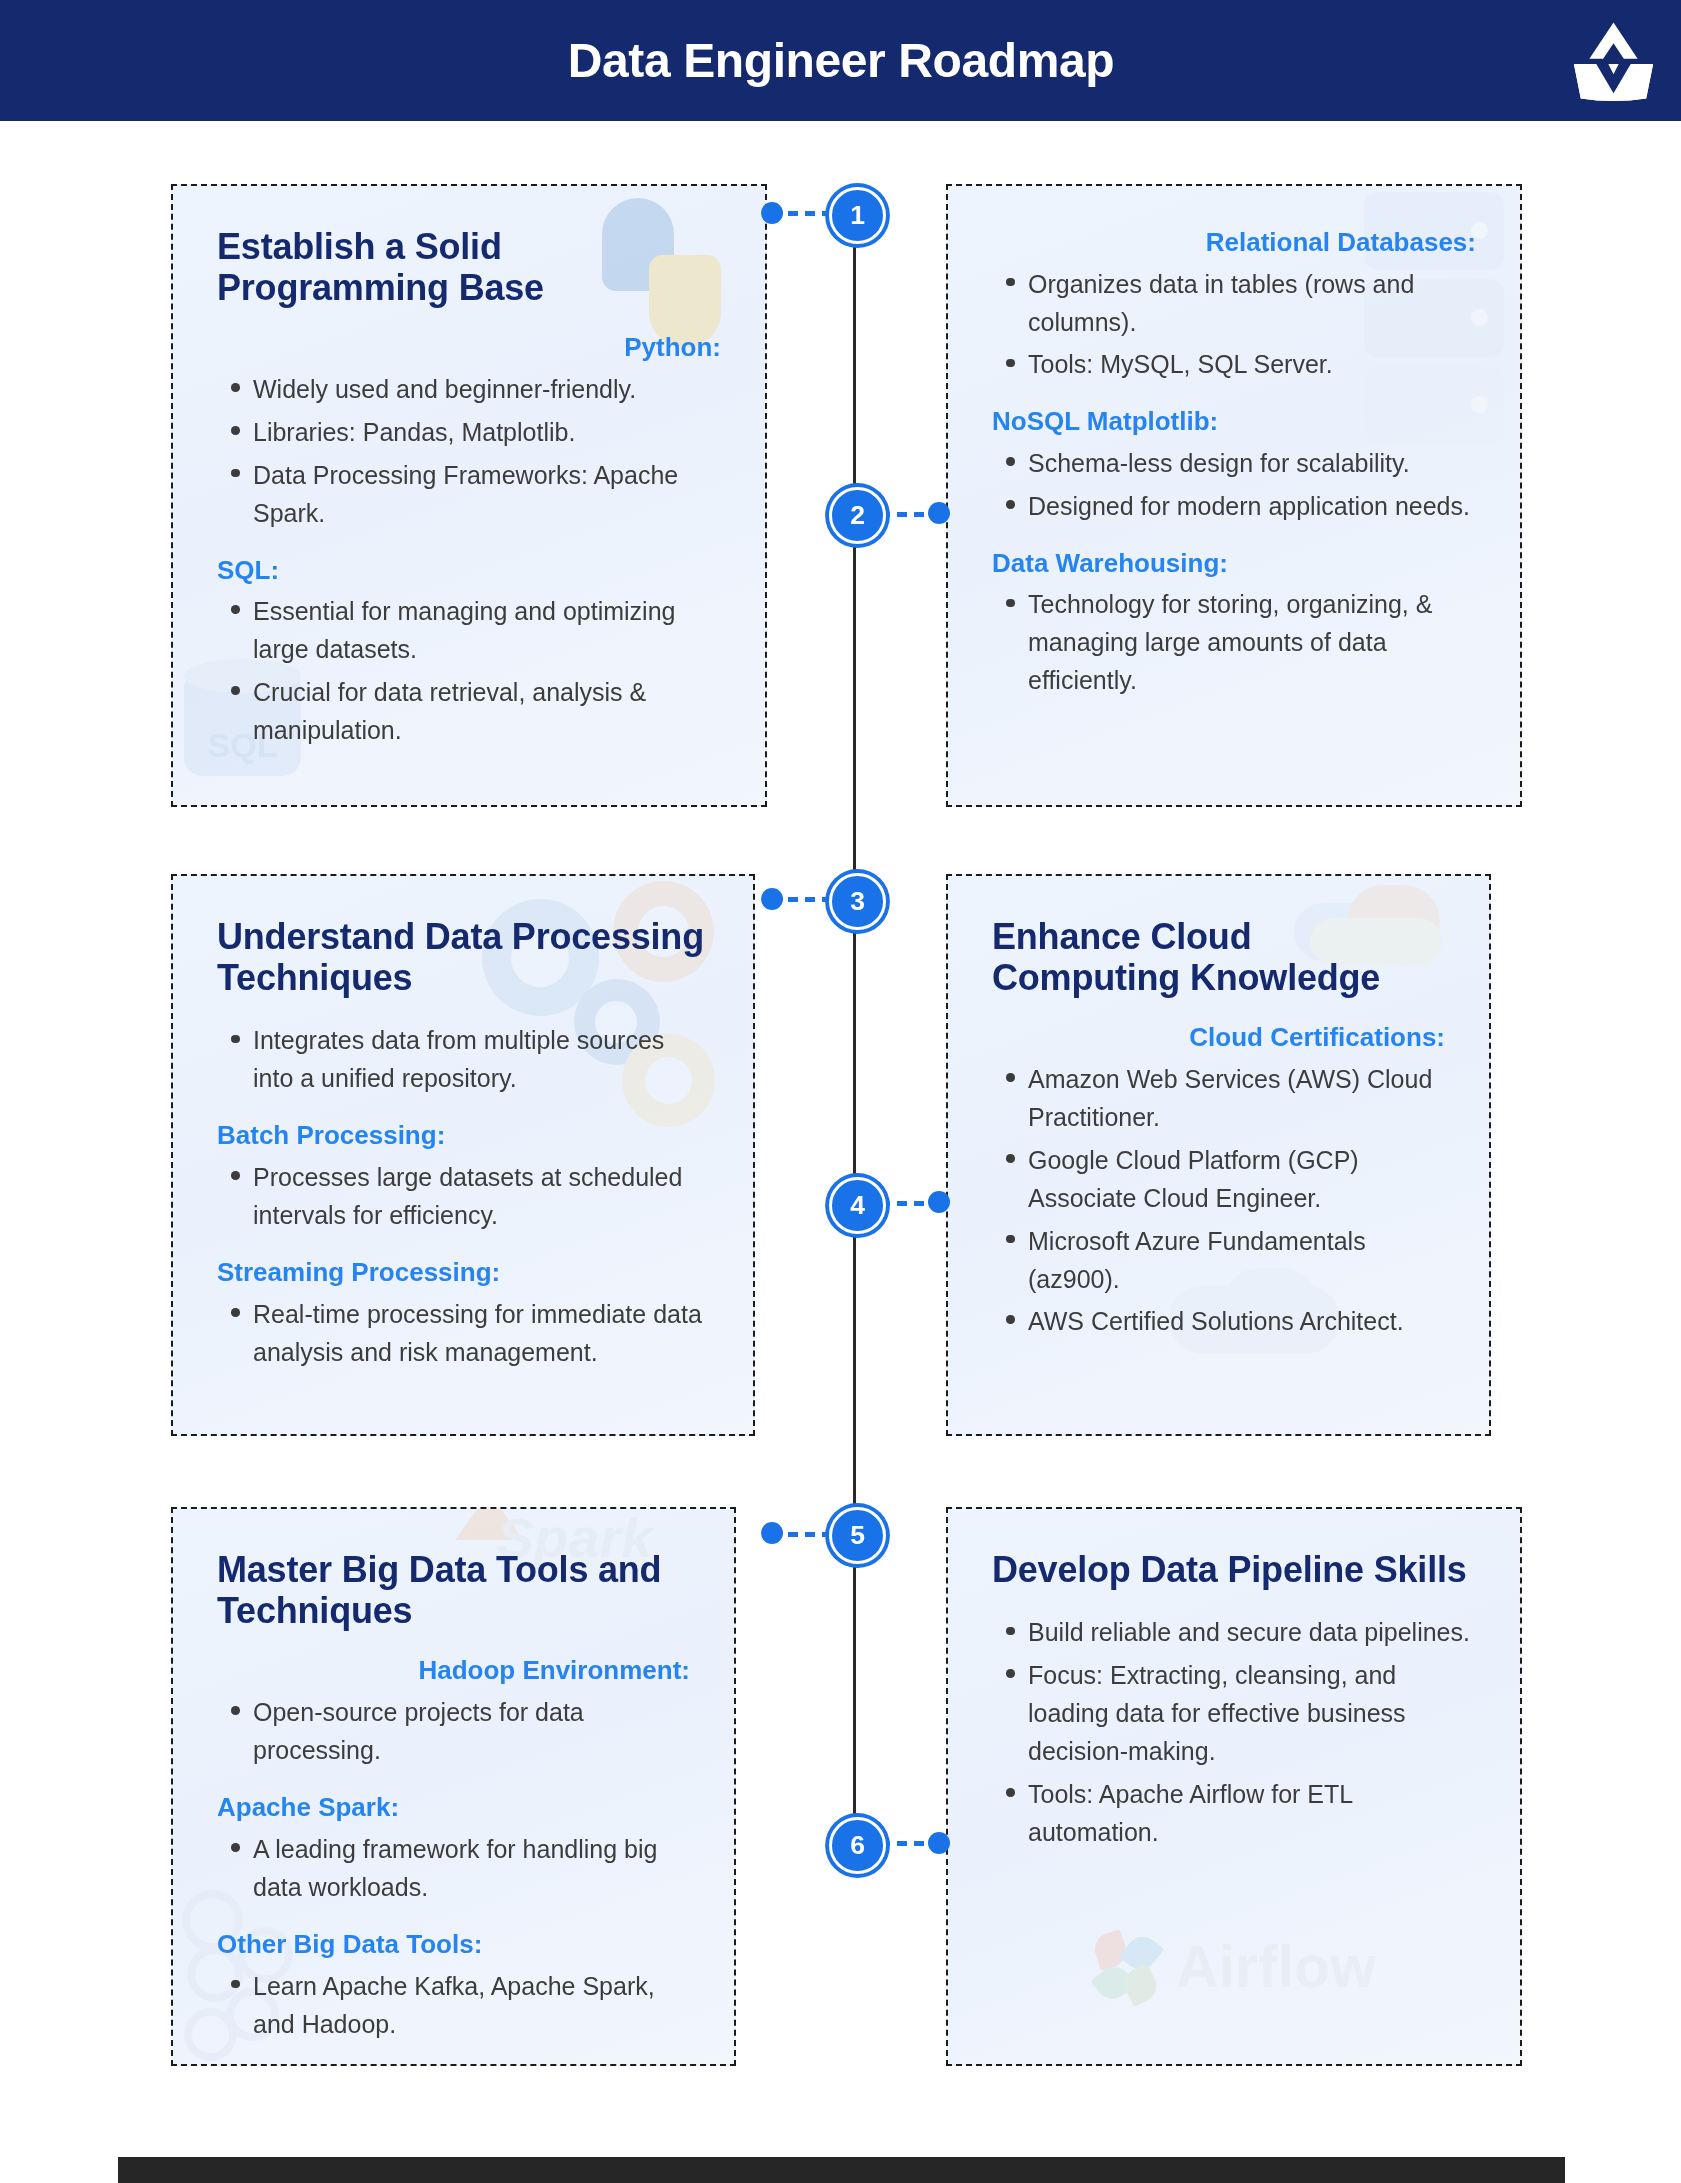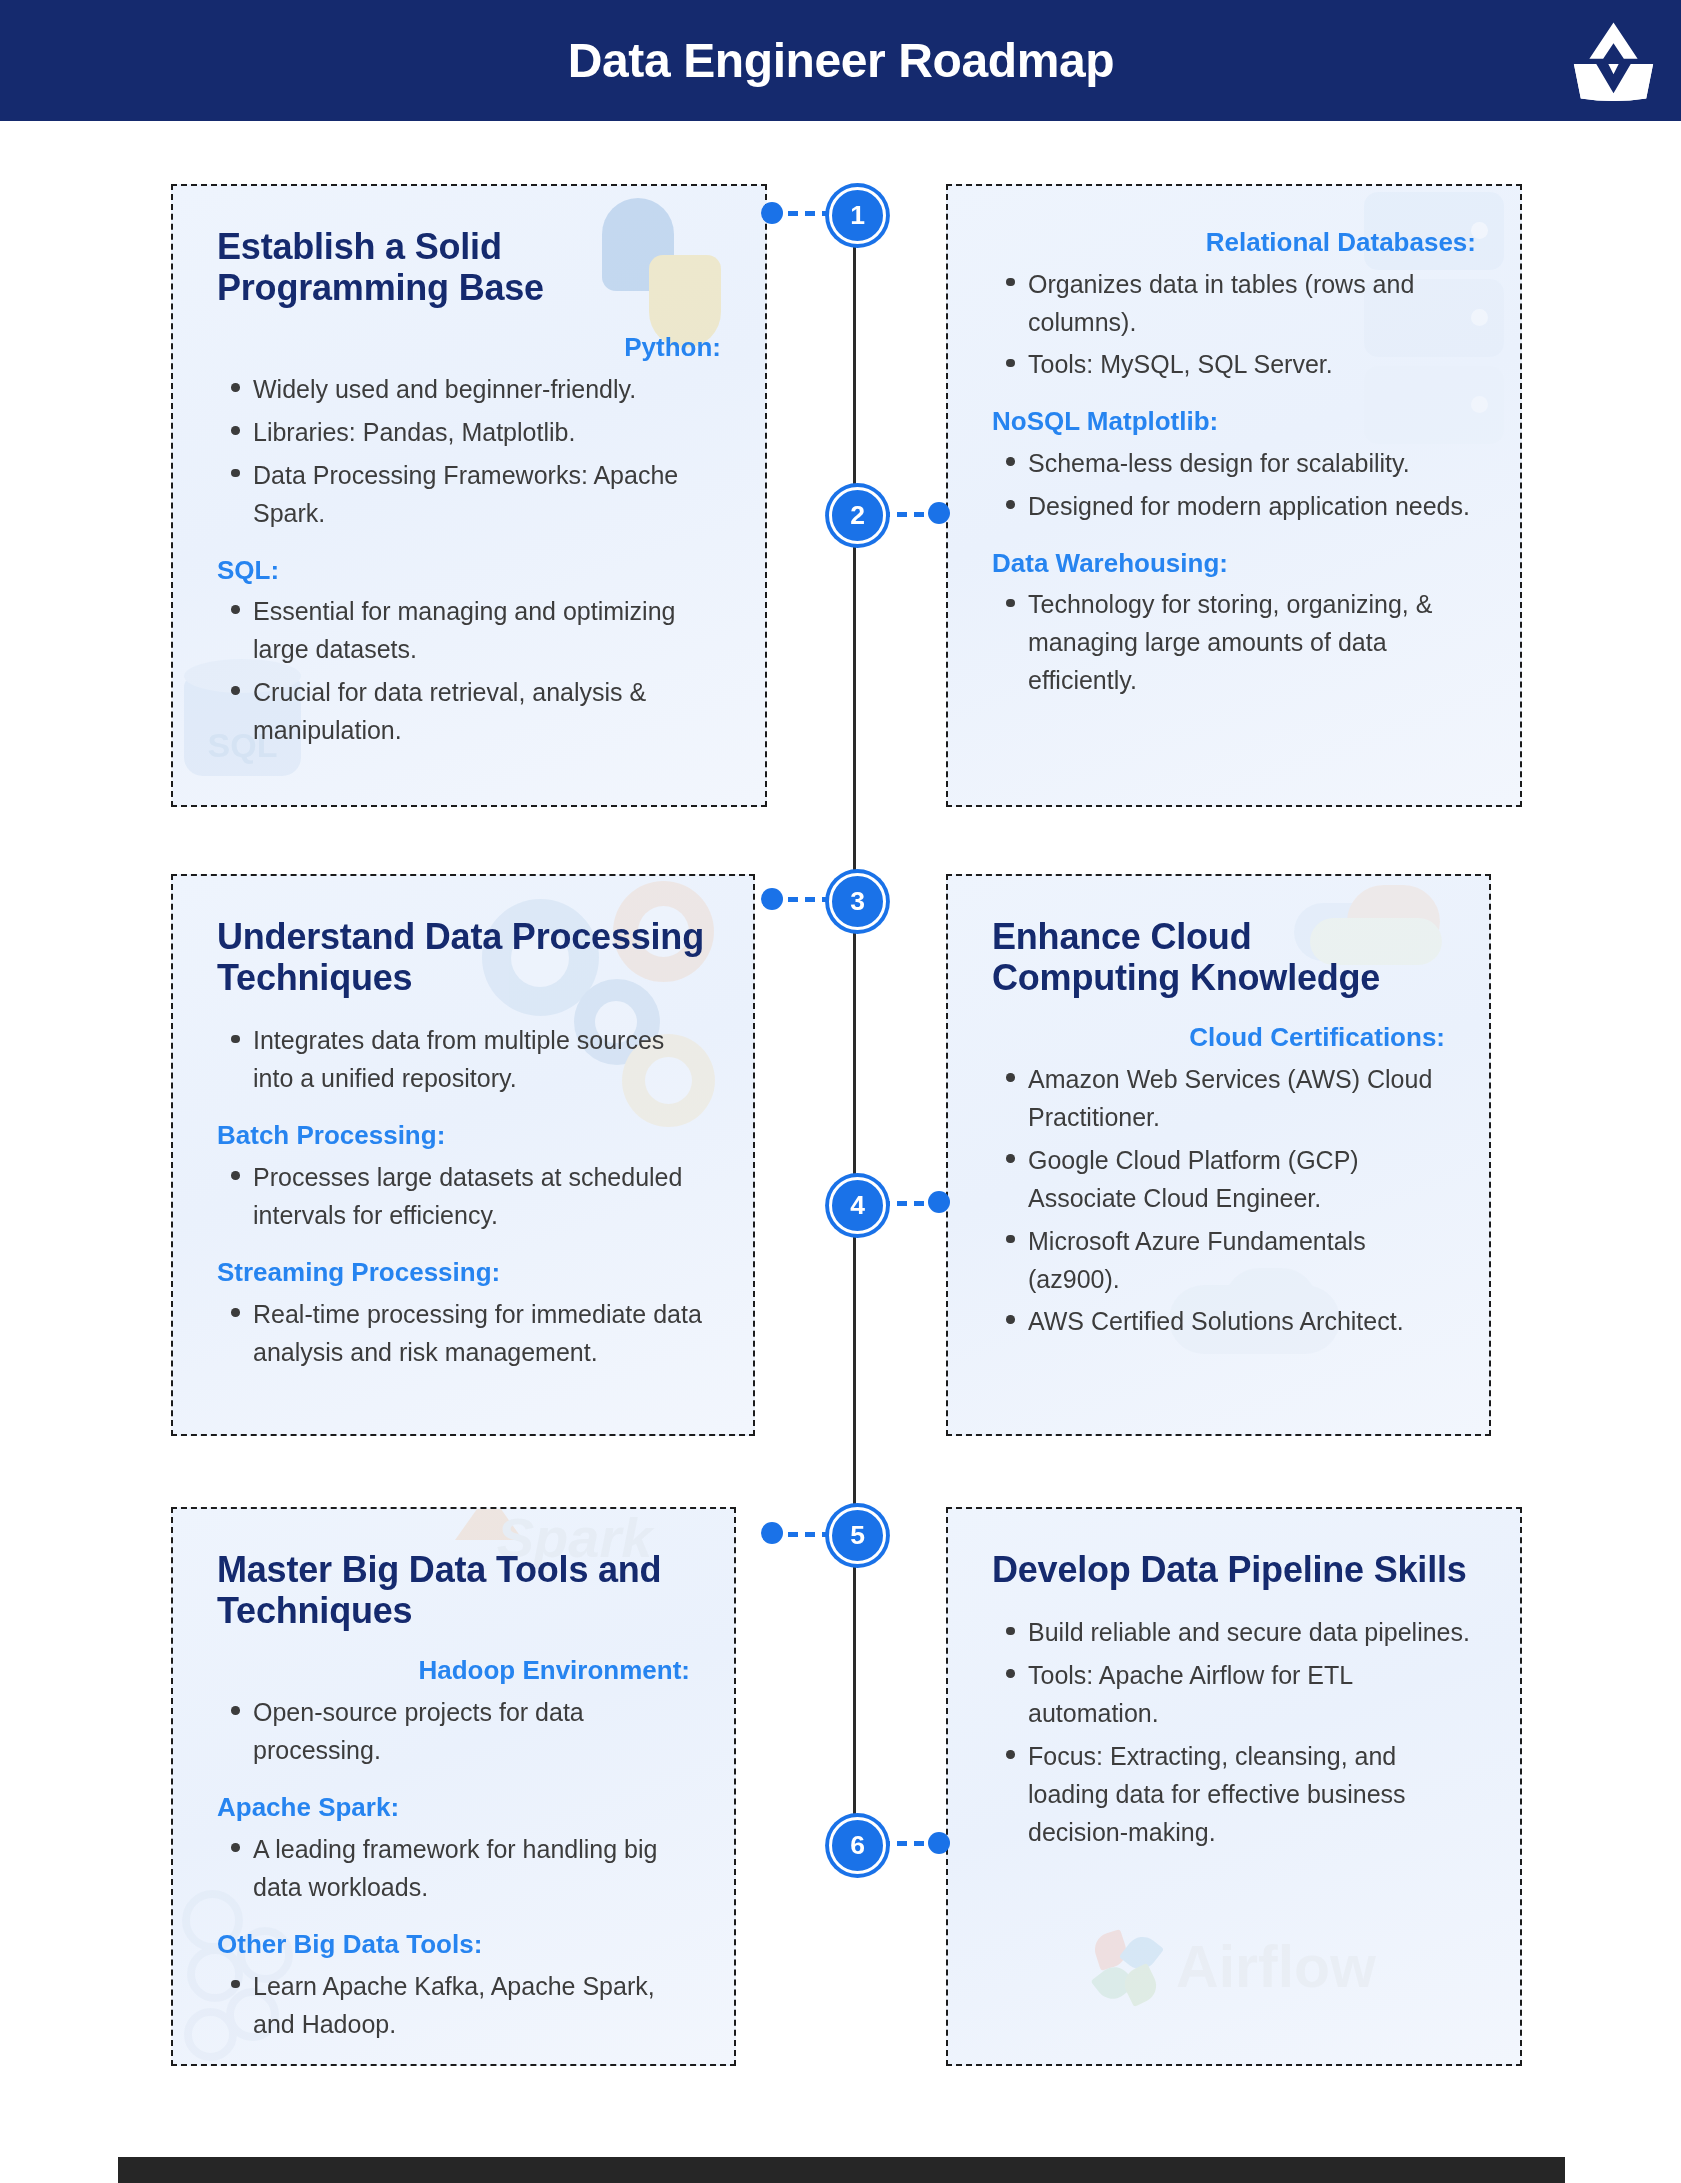--- a/index.html
+++ b/index.html
@@ -322,20 +322,20 @@
       <div class="af-blade" style="left:34px;top:4.7px;background:#bcd9ee;transform:rotate(38deg);"></div>
       <div class="af-blade" style="left:6.2px;top:34px;background:#c6e2d3;transform:rotate(52deg);"></div>
       <div class="af-blade" style="left:33px;top:36px;background:#cfe3c9;transform:rotate(-26deg);"></div>
     </div>
     <div class="af-txt">Airflow</div>
   </div>
   <div class="card-inner">
     <h2>Develop Data Pipeline Skills</h2>
     <ul>
       <li>Build reliable and secure data pipelines.</li>
+      <li>Focus: Extracting, cleansing, and loading data for effective business decision-making.</li>
       <li>Tools: Apache Airflow for ETL automation.</li>
-      <li>Focus: Extracting, cleansing, and loading data for effective business decision-making.</li>
     </ul>
   </div>
 </div>
 
 <div class="footer-bar"></div>
 
 
 </body></html>

